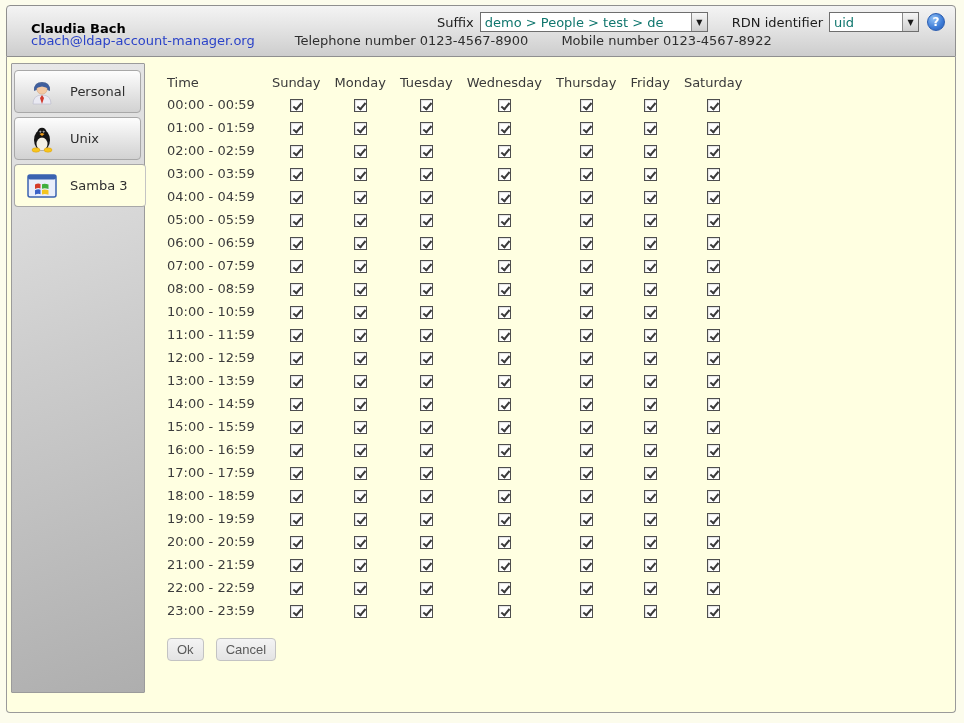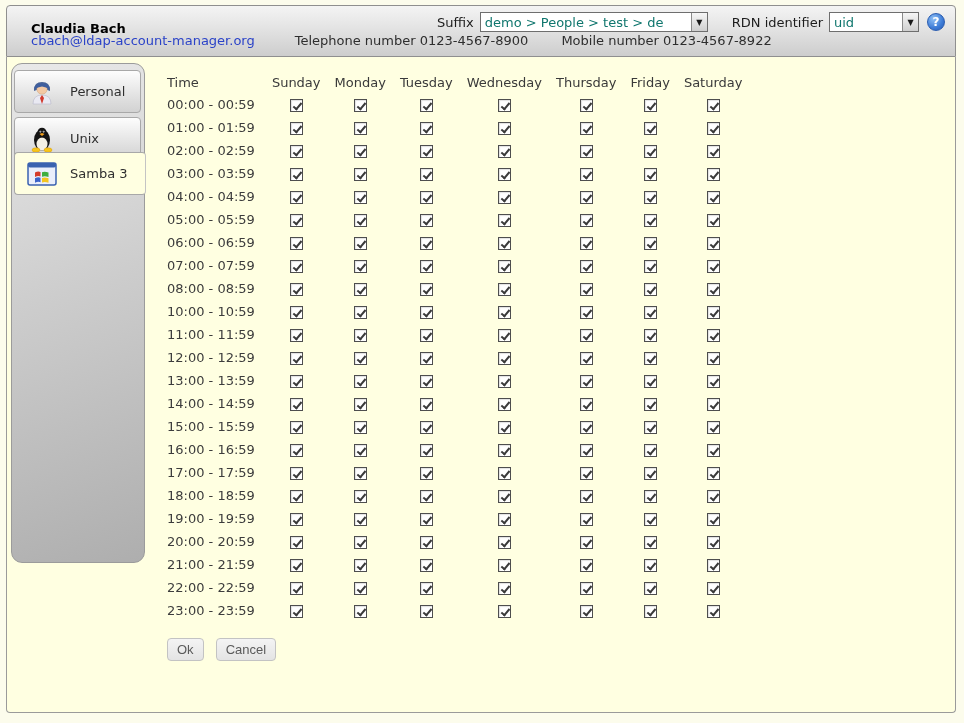--- a/index.html
+++ b/index.html
@@ -56,43 +56,43 @@
     background:#ffffe1;
     border:1px solid #9a9a9a;
     border-top:none;
     border-radius:0 0 4px 4px;
     position:relative;
     overflow:hidden;
   }
   
   .sidebar {
     position:absolute; left:4px; top:6px;
-    width:134px; height:500px;
+    width:134px; height:630px;
     background:linear-gradient(160deg,#e9e9e9 0%,#cdcdcd 45%,#aeaeae 100%);
     border:1px solid #9b9b9b;
-    border-radius:11px;
+    border-radius:1px;
   }
   .tab {
     position:absolute; left:2px; width:127px; height:43px;
     background:linear-gradient(180deg,#fdfdfd,#dedede 70%,#d2d2d2);
     border:1px solid #a8a8a8;
     border-radius:4px;
     display:flex; align-items:center;
     padding-left:12px; gap:13px;
     cursor:pointer;
   }
   .tab .tab-label { color:#2f2f2f; }
   .tab.active {
     background:#ffffe1;
     width:132px;
     border-right-color:#c4c4c4;
   }
   .tab-personal { top:6px; }
   .tab-unix { top:53px; }
-  .tab-samba { top:88px; }
+  .tab-samba { top:100px; }
   .tab-icon { width:30px; height:30px; display:flex; align-items:center; justify-content:center; }
   
   .content { position:absolute; left:160px; top:14px; }
   table.hours { border-collapse:collapse; }
   table.hours th {
     font-weight:normal; color:#3a3a3a;
     padding:0 7px; height:22px; text-align:center; white-space:nowrap;
   }
   table.hours th.time-h { text-align:left; padding-left:0; width:88px; }
   table.hours td { height:23px; text-align:center; color:#3c3c3c; white-space:nowrap; }

